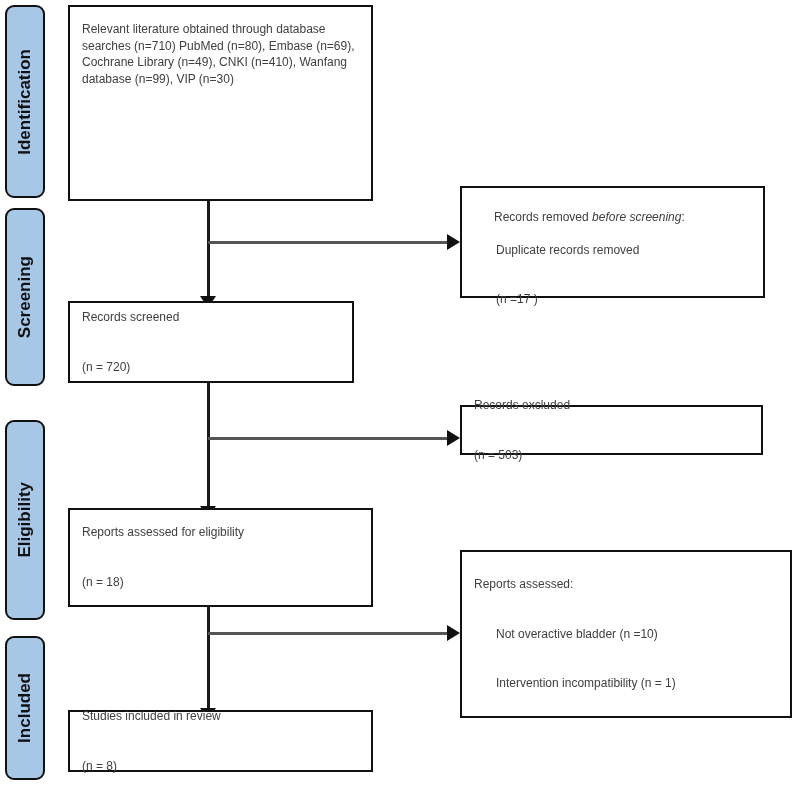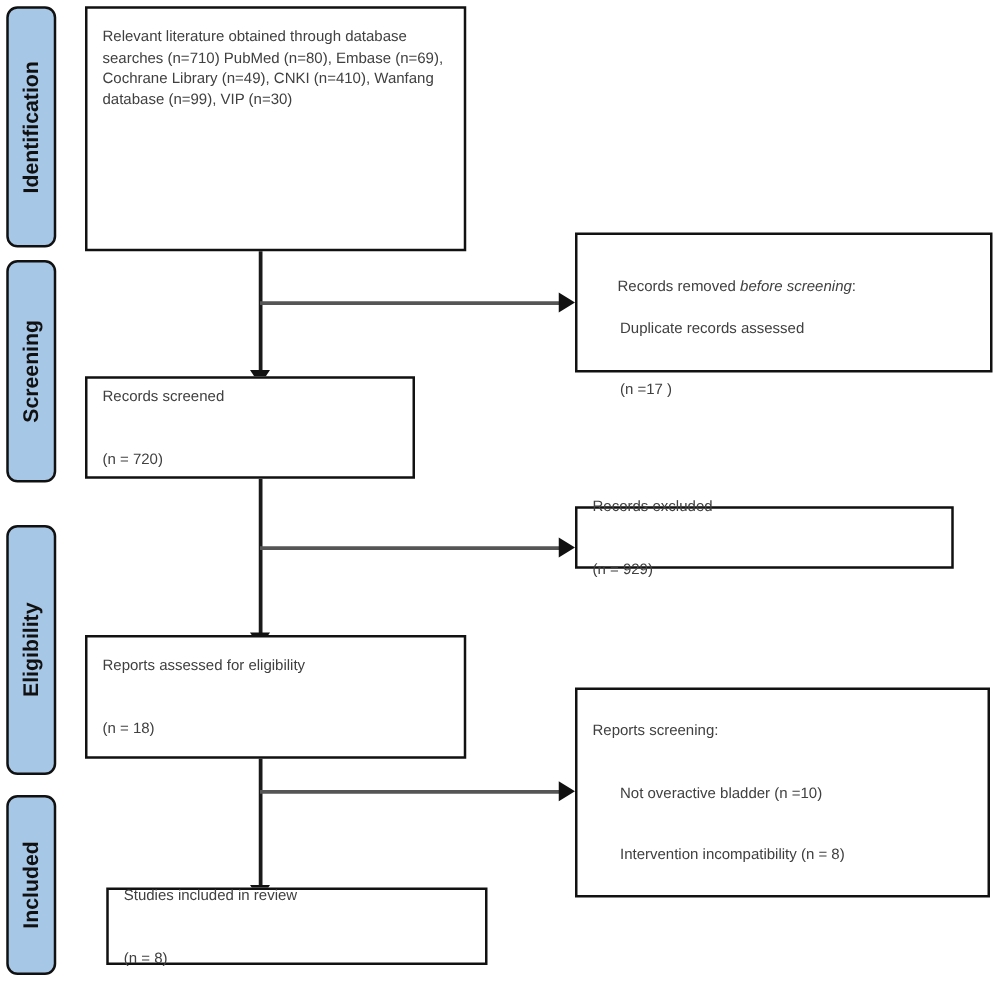--- a/index.html
+++ b/index.html
@@ -126,57 +126,57 @@
   <div class="vline" style="left:207px; top:586px; height:125px;"></div>
   <div class="arrow-down" style="left:200px; top:708px;"></div>
 
   <div class="hline" style="left:208px; top:632px; width:240px;"></div>
   <div class="arrow-right" style="left:447px; top:625px;"></div>
 
   <div class="box top-aligned" style="left:68px; top:5px; width:305px; height:196px; padding-top:14px;">
     <div class="box-text">Relevant literature obtained through database searches (n=710) PubMed (n=80), Embase (n=69), Cochrane Library (n=49), CNKI (n=410), Wanfang database (n=99), VIP (n=30)</div>
   </div>
 
-  <div class="box top-aligned" style="left:460px; top:186px; width:334px; height:112px; padding-top:16px;">
+  <div class="box top-aligned" style="left:460px; top:186px; width:305px; height:112px; padding-top:4px;">
     <div class="box-text">
       <span>Records removed </span><span class="ital">before screening</span><span>:</span>
-      <span class="indent">Duplicate records assessed</span>
+      <span class="indent">Duplicate records removed</span>
       <span class="indent">(n =17 )</span>
     </div>
   </div>
 
-  <div class="box" style="left:68px; top:301px; width:264px; height:82px;">
+  <div class="box" style="left:68px; top:301px; width:286px; height:82px;">
     <div class="box-text">
       <span style="display:block">Records screened</span>
       <span style="display:block">(n = 720)</span>
     </div>
   </div>
 
   <div class="box" style="left:460px; top:405px; width:303px; height:50px;">
     <div class="box-text">
       <span style="display:block">Records excluded</span>
-      <span style="display:block">(n = 929)</span>
+      <span style="display:block">(n = 503)</span>
     </div>
   </div>
 
   <div class="box" style="left:68px; top:508px; width:305px; height:99px;">
     <div class="box-text">
       <span style="display:block">Reports assessed for eligibility</span>
       <span style="display:block">(n = 18)</span>
     </div>
   </div>
 
   <div class="box" style="left:460px; top:550px; width:332px; height:168px;">
     <div class="box-text">
-      <span style="display:block">Reports screening:</span>
+      <span style="display:block">Reports assessed:</span>
       <span class="indent">Not overactive bladder (n =10)</span>
-      <span class="indent">Intervention incompatibility (n = 8)</span>
+      <span class="indent">Intervention incompatibility (n = 1)</span>
     </div>
   </div>
 
-  <div class="box" style="left:68px; top:710px; width:305px; height:62px;margin-left:17px;">
+  <div class="box" style="left:68px; top:710px; width:305px; height:62px;">
     <div class="box-text">
       <span style="display:block">Studies included in review</span>
       <span style="display:block">(n = 8)</span>
     </div>
   </div>
 
 </div>
 
 </body></html>

